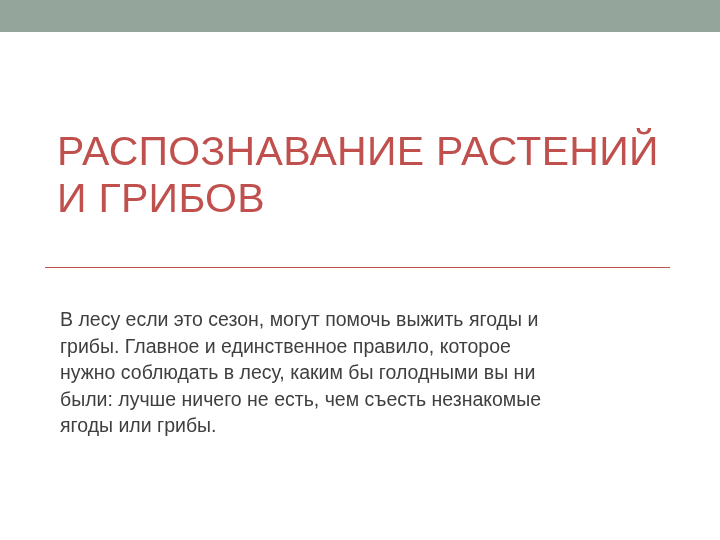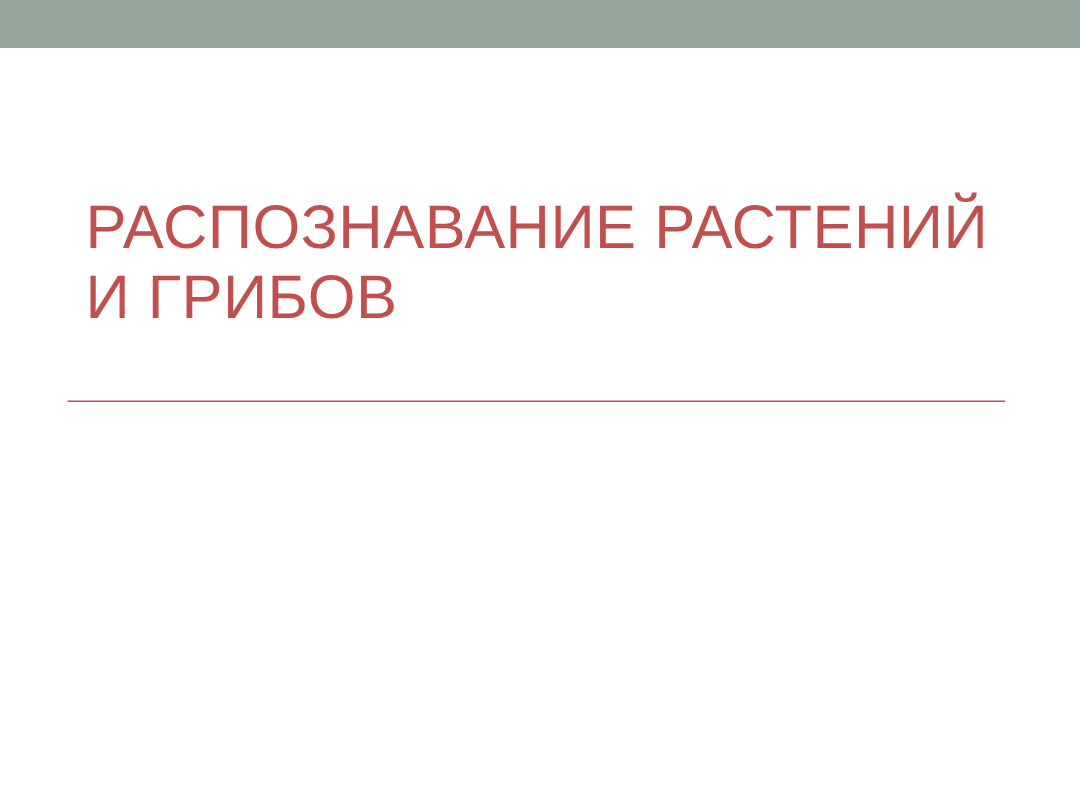--- a/index.html
+++ b/index.html
@@ -68,14 +68,15 @@
   }
 </style>
 </head>
 <body>
 
 <div class="slide">
   <div class="top-band"></div>
   <div class="content">
     <h1 class="title">Распознавание растений и грибов</h1>
     <div class="divider"></div>
+    <p class="body-text">В лесу если это сезон, могут помочь выжить ягоды и грибы. Главное и единственное правило, которое нужно соблюдать в лесу, каким бы голодными вы ни были: лучше ничего не есть, чем съесть незнакомые ягоды или грибы.</p>
   </div>
 </div>
 
 </body></html>

